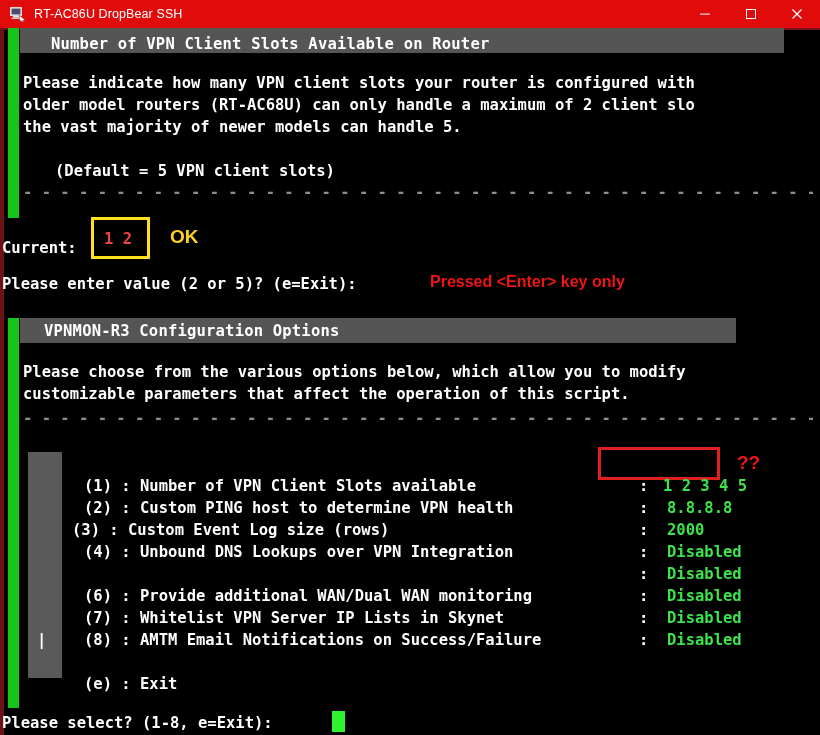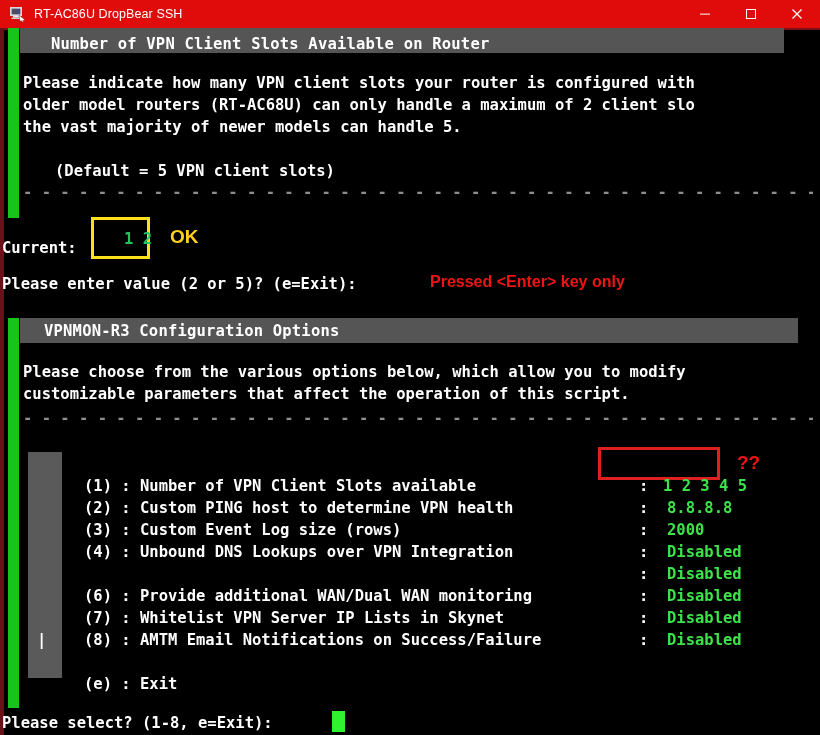--- a/index.html
+++ b/index.html
@@ -54,21 +54,21 @@
     color:#ffffff;font-size:15.5px;font-weight:bold;
     margin-left:31px;white-space:nowrap;letter-spacing:.2px;
   }
   .hdrbar.two .hdrtxt{margin-left:24px;}
 
   
   .line{
     position:absolute;white-space:pre;font-size:15.5px;line-height:22px;
     color:#ffffff;font-weight:bold;letter-spacing:0px;
   }
-  .g{color:#22c55e;margin-left:20px;}
+  .g{color:#ef4444;}
   .wht{color:#ffffff;}
 
   
   .dash{
     position:absolute;white-space:pre;overflow:hidden;
     font-size:15.5px;color:#8e8e8e;font-weight:bold;
   }
 
   
   .numcol{
@@ -156,21 +156,21 @@
     <div class="line wht" style="left:2px;top:200px;margin-top:9px;">Current:</div>
     <div class="box yellow" style="left:91px;top:189px;width:59px;height:42px;"></div>
     <div class="line g" style="left:104px;top:200px;">1 2</div>
     <div class="ann gold" style="left:170px;top:198px;font-size:19px;">OK</div>
 
     <div class="line wht" style="left:2px;top:245px;">Please enter value (2 or 5)? (e=Exit):</div>
     <div class="ann red" style="left:430px;top:245px;font-size:16px;">Pressed &lt;Enter&gt; key only</div>
 
     <div class="greenbar" style="top:290px;height:390px;"></div>
 
-    <div class="hdrbar two" style="left:20px;top:290px;width:778px;">
+    <div class="hdrbar two" style="left:20px;top:290px;width:716px;">
       <span class="hdrtxt">VPNMON-R3 Configuration Options</span>
     </div>
 
     <div class="line" style="left:23px;top:355px;">customizable parameters that affect the operation of this script.</div>
     <div class="line" style="left:23px;top:333px;">Please choose from the various options below, which allow you to modify</div>
 
     <div class="dash" style="left:23px;top:381px;width:790px;">- - - - - - - - - - - - - - - - - - - - - - - - - - - - - - - - - - - - - - - - - - - - - - - - - - - - - - - - - -</div>
 
     <div class="numcol" style="left:28px;top:424px;width:34px;height:226px;"></div>
 
@@ -186,21 +186,21 @@
     </div>
     <div class="ann red" style="left:737px;top:424px;font-size:19px;">??</div>
 
     <div class="menurow" style="left:28px;top:447px;">
       <span class="num">(2)</span><span> </span><span>:</span><span> </span><span>Custom PING host to determine VPN health</span>
     </div>
     <div class="menurow" style="left:583px;top:447px;">
       <span>:</span><span>  </span><span class="val">8.8.8.8</span>
     </div>
 
-    <div class="menurow" style="left:28px;top:469px;">
+    <div class="menurow" style="left:16px;top:469px;">
       <span class="num">(3)</span><span> </span><span>:</span><span> </span><span>Custom Event Log size (rows)</span>
     </div>
     <div class="menurow" style="left:583px;top:469px;">
       <span>:</span><span>  </span><span class="val">2000</span>
     </div>
 
     <div class="menurow" style="left:28px;top:491px;">
       <span class="num">(4)</span><span> </span><span>:</span><span> </span><span>Unbound DNS Lookups over VPN Integration</span>
     </div>
     <div class="menurow" style="left:583px;top:491px;">

